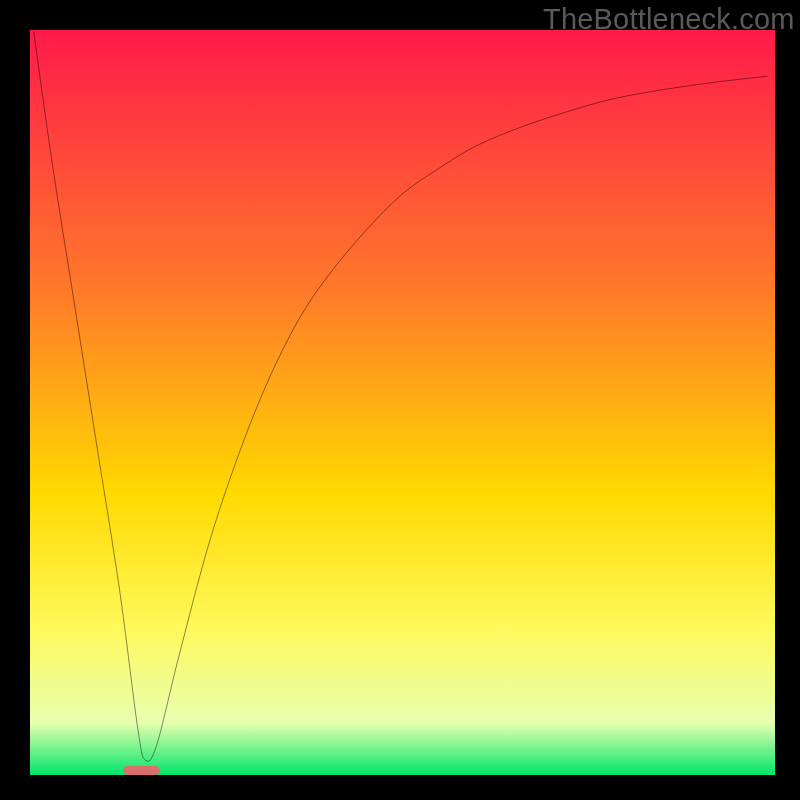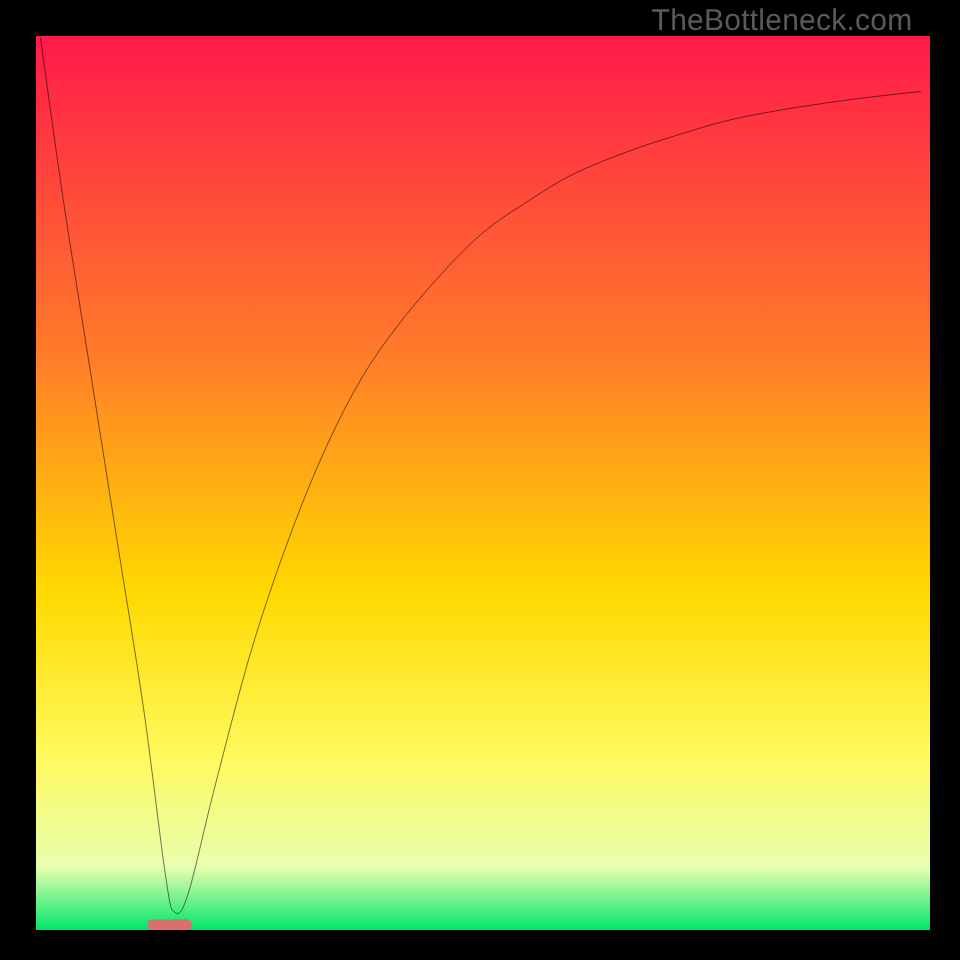--- a/index.html
+++ b/index.html
@@ -19,21 +19,21 @@
     position: absolute;
     background: #000;
   }
   .gradient {
     position: absolute;
     inset: 0;
   }
   .watermark {
     position: absolute;
     color: #5a5a5a;
-    font-size: 25px;
+    font-size: 29px;
     letter-spacing: 0.2px;
     white-space: nowrap;
   }
   svg.curve-layer {
     position: absolute;
     inset: 0;
     width: 100%;
     height: 100%;
     pointer-events: none;
   }

